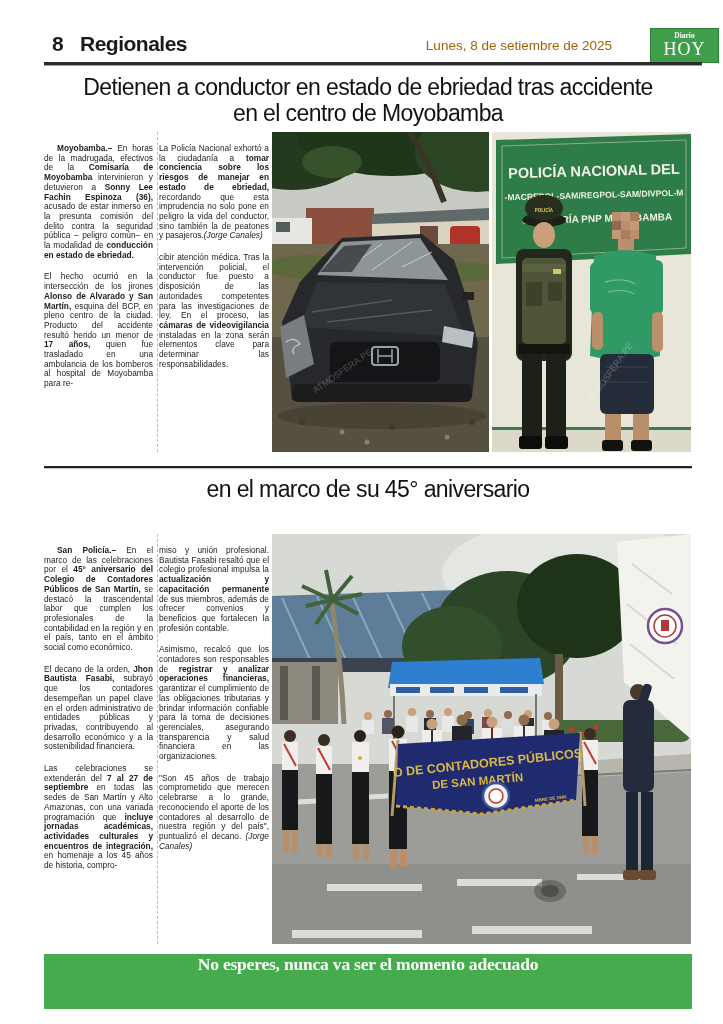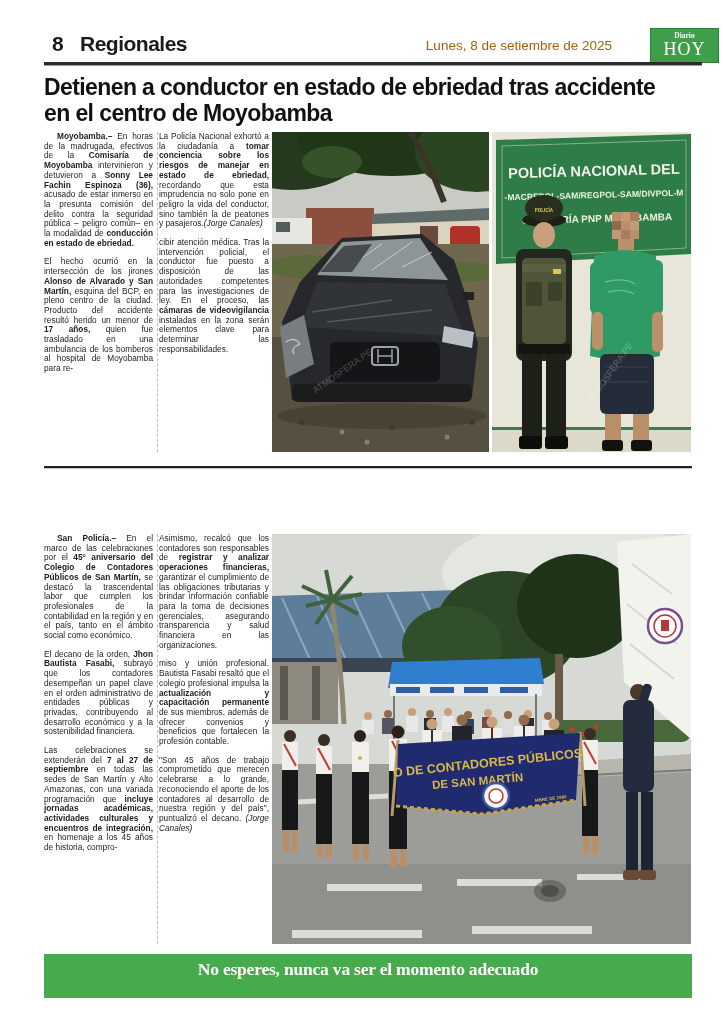--- a/index.html
+++ b/index.html
@@ -9,42 +9,42 @@
   .pagenum{position:absolute;left:52px;top:32px;font-size:21px;font-weight:bold;letter-spacing:-0.5px;}
   .section{position:absolute;left:80px;top:32px;font-size:21px;font-weight:bold;letter-spacing:-0.5px;}
   .date{position:absolute;left:380px;top:38px;width:232px;text-align:right;font-size:13.5px;color:#a16207;}
   .logo{position:absolute;left:650px;top:28px;width:69px;height:35px;background:#3f9e49;
         border:1px solid #2e7d38;box-sizing:border-box;text-align:center;color:#fff;
         font-family:"Liberation Serif",serif;}
   .logo .d{display:block;font-size:7.5px;font-weight:bold;line-height:9px;margin-top:2px;}
   .logo .h{display:block;font-size:18px;font-weight:normal;line-height:19px;letter-spacing:1px;}
   .hrule{position:absolute;left:44px;top:62px;width:658px;height:3px;background:#2b2b2b;border-bottom:1px solid #9e9e9e;}
   
-  .headline{position:absolute;left:44px;width:648px;font-weight:bold;color:#121212;
+  .headline{position:absolute;left:44px;width:648px;text-align:center;font-weight:normal;color:#121212;
             font-size:23px;line-height:26px;letter-spacing:-0.6px;}
   #h1{top:74px;} #h2{top:476px;}
   
   .bodyrow{position:absolute;left:44px;}
   #b1{top:132px;height:320px;} #b2{top:534px;height:410px;}
   .col{position:absolute;top:0;font-size:8.3px;line-height:9.7px;text-align:justify;color:#1c1c1c;overflow:hidden;}
-  .col p{margin:0 0 9px 0;}
+  .col p{margin:12px 0 9px 0;}
   .col p:last-child{margin-bottom:0;}
   .col .b{font-weight:bold;}
   .col .i{font-style:italic;}
   .col1{left:0;width:109px;border-right:1px dashed #bcbcbc;padding-right:4px;}
   .col2{left:115px;width:110px;border-right:1px dashed #bcbcbc;padding-right:4px;}
   .lede p:first-child{text-indent:13px;}
   #b1 .col{height:320px;} #b2 .col{height:410px;}
   .photo{position:absolute;left:228px;top:0;}
   
   .divider{position:absolute;left:44px;top:466px;width:648px;height:2px;background:#222;border-bottom:1px solid #c4c4c4;}
   
-  .footer-banner{position:absolute;left:44px;top:954px;width:648px;height:44px;background:#46ab4c;
+  .footer-banner{position:absolute;left:44px;top:954px;width:648px;height:55px;background:#46ab4c;
                  color:#fff;text-align:center;font-family:"Liberation Serif",serif;font-weight:bold;
-                 font-size:17.5px;box-sizing:border-box;padding-top:5px;letter-spacing:-0.2px;}
+                 font-size:17.5px;box-sizing:border-box;letter-spacing:-0.2px;}
   svg text{font-family:"Liberation Sans",sans-serif;}
 </style>
 </head>
 <body>
 
 <div class="sheet">
 
   <div class="pagenum">8</div>
   <div class="section">Regionales</div>
   <div class="date">Lunes,  8 de setiembre de 2025</div>
@@ -185,31 +185,32 @@
           </g>
           <text x="300" y="250" font-size="9" fill="#ffffff" opacity="0.25" transform="rotate(-55 330 240)">ATMOSFERA.PE</text>
         </g>
       </svg>
     </div>
   </div>
 
   <div class="divider"></div>
 
   <div id="h2" class="headline">
+    <div>en el marco de su 45° aniversario</div>
   </div>
 
   <div id="b2" class="bodyrow">
     <div class="col col1 lede">
         <p><span class="b">San Policía.– </span><span>En el marco de las celebraciones por el </span><span class="b">45° aniversario del Colegio de Contadores Públicos de San Martín, </span><span>se destacó la trascendental labor que cumplen los profesionales de la contabilidad en la región y en el país, tanto en el ámbito social como económico.</span></p>
         <p><span>El decano de la orden, </span><span class="b">Jhon Bautista Fasabi, </span><span>subrayó que los contadores desempeñan un papel clave en el orden administrativo de entidades públicas y privadas, contribuyendo al desarrollo económico y a la sostenibilidad financiera.</span></p>
         <p><span>Las celebraciones se extenderán del </span><span class="b">7 al 27 de septiembre </span><span>en todas las sedes de San Martín y Alto Amazonas, con una variada programación que </span><span class="b">incluye jornadas académicas, actividades culturales y encuentros de integración, </span><span>en homenaje a los 45 años de historia, compro-</span></p>
       </div>
     <div class="col col2">
+        <p><span>miso y unión profesional. Bautista Fasabi resaltó que el colegio profesional impulsa la </span><span class="b">actualización y capacitación permanente </span><span>de sus miembros, además de ofrecer convenios y beneficios que fortalecen la profesión contable.</span></p>
         <p><span>Asimismo, recalcó que los contadores son responsables de </span><span class="b">registrar y analizar operaciones financieras, </span><span>garantizar el cumplimiento de las obligaciones tributarias y brindar información confiable para la toma de decisiones gerenciales, asegurando transparencia y salud financiera en las organizaciones.</span></p>
-        <p><span>miso y unión profesional. Bautista Fasabi resaltó que el colegio profesional impulsa la </span><span class="b">actualización y capacitación permanente </span><span>de sus miembros, además de ofrecer convenios y beneficios que fortalecen la profesión contable.</span></p>
         <p><span>"Son 45 años de trabajo comprometido que merecen celebrarse a lo grande, reconociendo el aporte de los contadores al desarrollo de nuestra región y del país", puntualizó el decano. </span><span class="i">(Jorge Canales)</span></p>
       </div>
 
     <div class="photo">
       <svg width="419" height="410" viewBox="0 0 419 410">
         <g>
 
           <rect x="0" y="0" width="419" height="235" fill="#d7d9d4"></rect>
           <ellipse cx="300" cy="40" rx="130" ry="55" fill="#e4e6e1"></ellipse>
 

